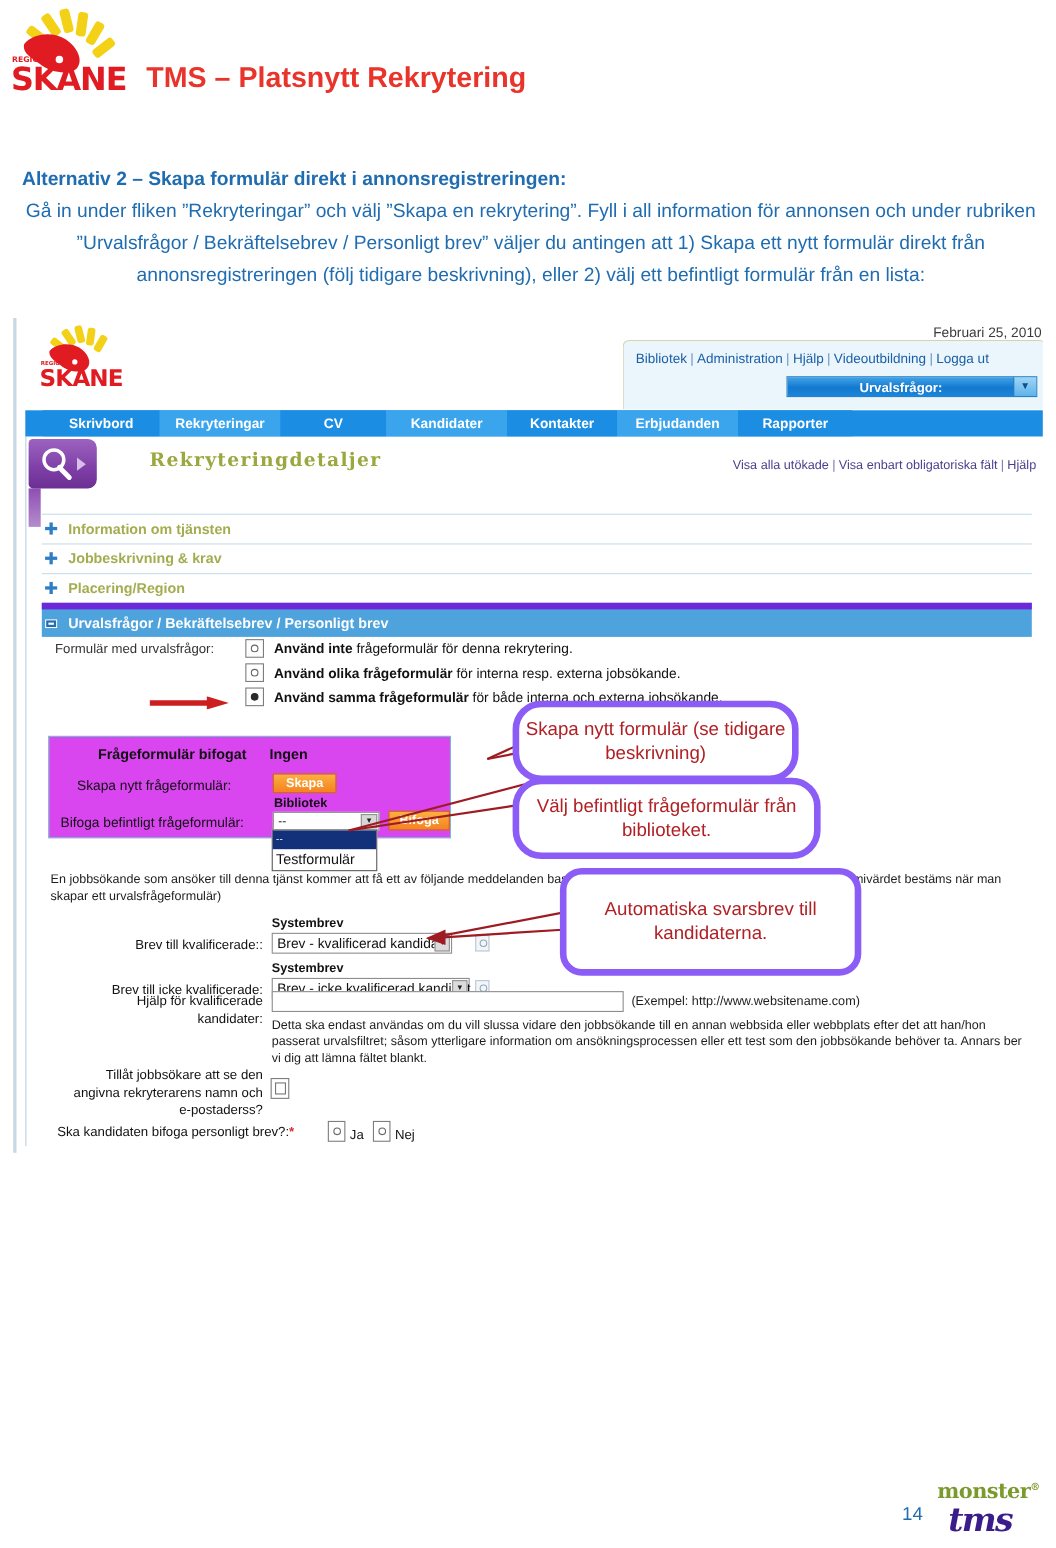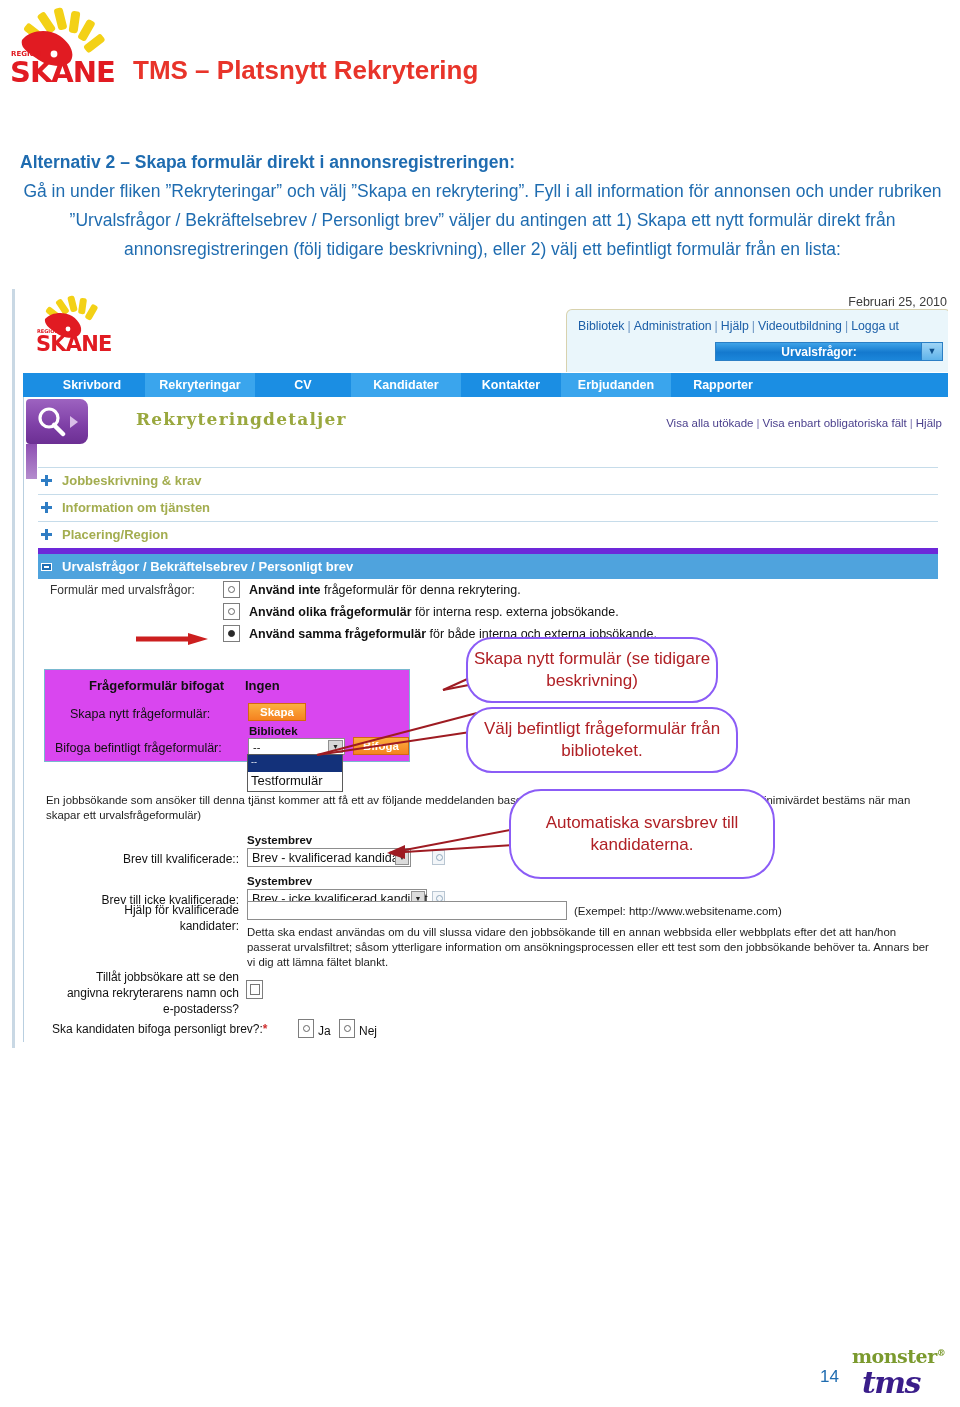--- a/index.html
+++ b/index.html
@@ -612,21 +612,21 @@
   }
   .yn-text {
     position: absolute;
     font-size: 12px;
     color: #111;
   }
 
   
   .callout {
     position: absolute;
-    border: 2px solid #8b5cf6;
+    border: 6px solid #8b5cf6;
     border-radius: 26px;
     background: #ffffff;
     color: #b02025;
     font-size: 17px;
     text-align: center;
     display: flex;
     align-items: center;
     justify-content: center;
     line-height: 22px;
     z-index: 8;
@@ -748,25 +748,25 @@
 
       <div id="page-heading">Rekryteringdetaljer</div>
 
       <div id="field-links">
         <a>Visa alla utökade</a><span class="sep">|</span><a>Visa enbart obligatoriska fält</a><span class="sep">|</span><a>Hjälp</a>
       </div>
 
       <div id="accordion">
         <div class="acc-row">
           <span class="plus-icon"></span>
-          <span class="acc-label">Jobbeskrivning &amp; krav</span>
+          <span class="acc-label">Information om tjänsten</span>
         </div>
         <div class="acc-row">
           <span class="plus-icon"></span>
-          <span class="acc-label">Information om tjänsten</span>
+          <span class="acc-label">Jobbeskrivning &amp; krav</span>
         </div>
         <div class="acc-row">
           <span class="plus-icon"></span>
           <span class="acc-label">Placering/Region</span>
         </div>
         <div class="acc-row active">
           <span class="minus-icon"></span>
           <span class="acc-label">Urvalsfrågor / Bekräftelsebrev / Personligt brev</span>
         </div>
       </div>
@@ -879,20 +879,20 @@
   </svg>
   <div class="callout" style="left:451px;top:418px;width:268px;height:62px">
     <span>Välj befintligt frågeformulär från biblioteket.</span>
   </div>
 
   <svg class="callout-tail" style="left:370px;top:538px;width:150px;height:60px" viewBox="0 0 150 60">
     <path d="M4 26 L130 2" stroke="#9e1b22" stroke-width="2" fill="none"></path>
     <path d="M4 26 L130 18" stroke="#9e1b22" stroke-width="2" fill="none"></path>
     <polygon points="2,26 20,18 20,32" fill="#9e1b22"></polygon>
   </svg>
-  <div class="callout" style="left:494px;top:500px;width:262px;height:86px;border-radius:32px">
+  <div class="callout" style="left:494px;top:500px;width:262px;height:86px;border-radius:20px">
     <span>Automatiska svarsbrev till kandidaterna.</span>
   </div>
 </div>
 
 <div id="page-number">14</div>
 <div id="monster-logo"><span>monster</span><sup>®</sup></div>
 <div id="tms-logo">tms</div>
 
 </body></html>

